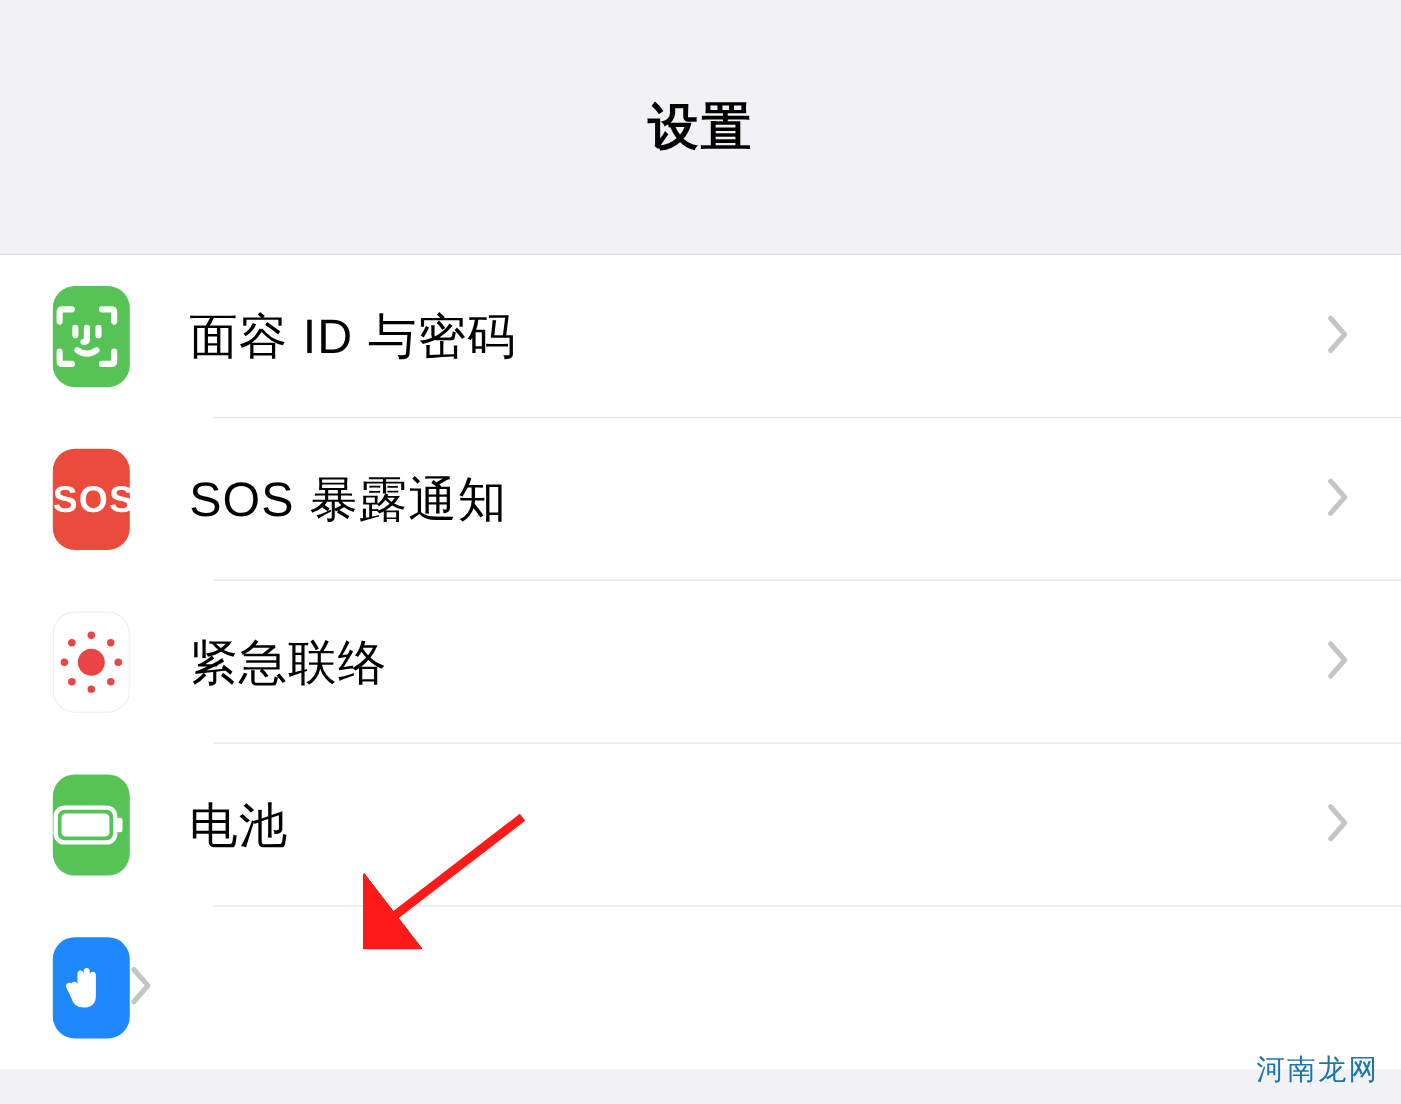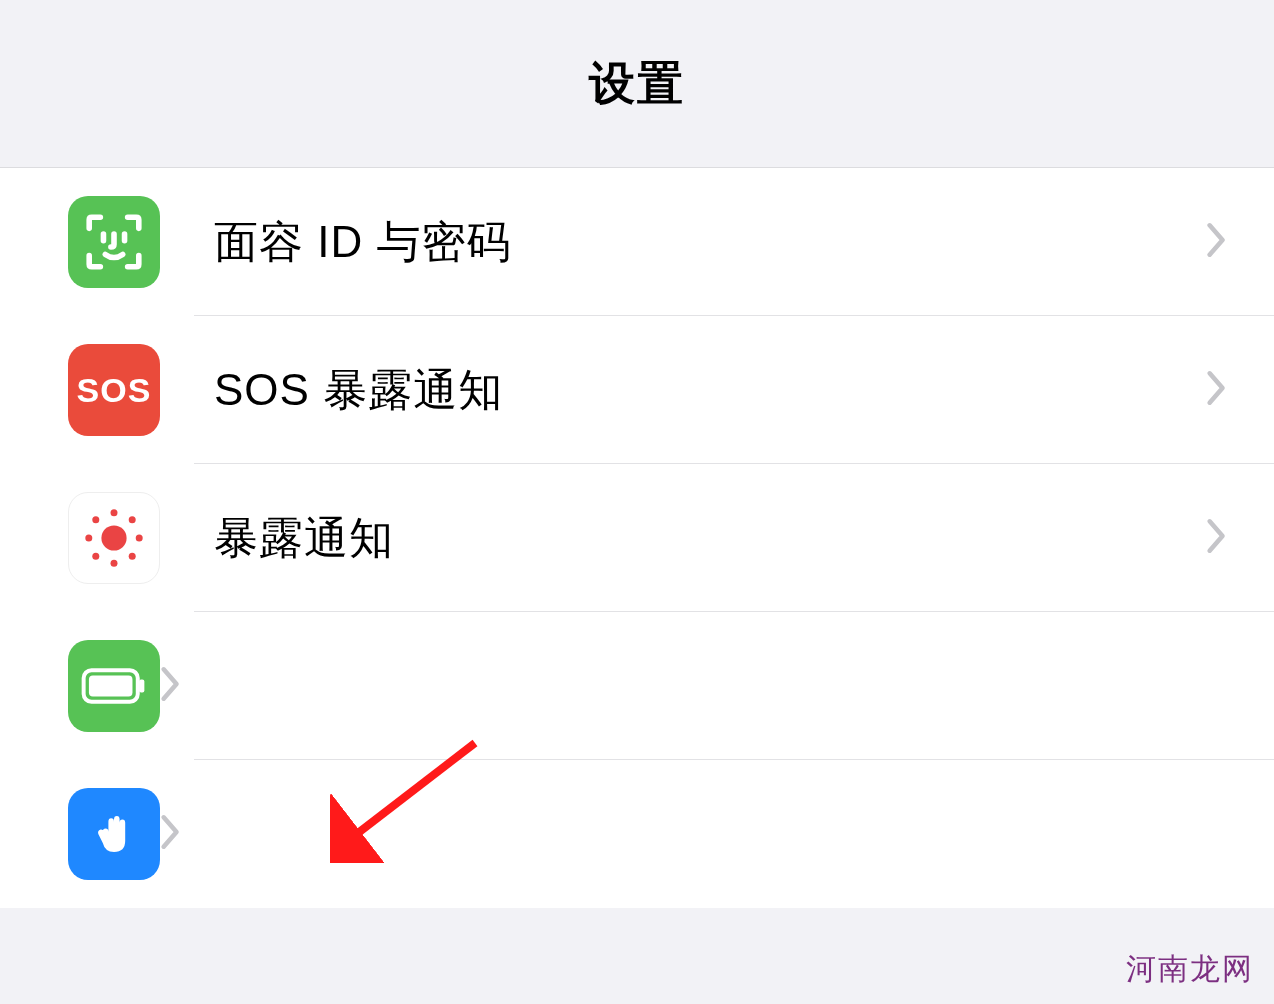--- a/index.html
+++ b/index.html
@@ -9,51 +9,51 @@
     }
     body {
       font-family: -apple-system, BlinkMacSystemFont, "Helvetica Neue", "PingFang SC", "Microsoft YaHei", sans-serif;
       background: #f2f2f6;
       width: 1274px;
       height: 1004px;
       overflow: hidden;
       position: relative;
     }
     .header {
-      height: 168px;
+      height: 232px;
       display: flex;
       align-items: center;
       justify-content: center;
       background: #f2f2f6;
       border-bottom: 1px solid #dcdcdf;
     }
     .header-title {
       font-size: 46px;
       font-weight: 600;
       color: #000;
       letter-spacing: 2px;
     }
     .list {
       background: #fff;
     }
     .row {
       display: flex;
       align-items: center;
       height: 148px;
-      padding-left: 68px;
+      padding-left: 48px;
       position: relative;
       cursor: pointer;
     }
     .row .icon-wrap {
-      width: 92px;
+      width: 70px;
       height: 92px;
       border-radius: 20px;
       display: flex;
       align-items: center;
-      justify-content: center;
+      justify-content: flex-start;
       flex-shrink: 0;
     }
     .row .label {
       font-size: 44px;
       color: #000;
       margin-left: 54px;
       flex: 1;
       font-weight: 400;
       letter-spacing: 1px;
     }
@@ -91,22 +91,22 @@
     .arrow-annot {
       position: absolute;
       left: 330px;
       top: 733px;
       pointer-events: none;
     }
     .watermark {
       position: absolute;
       right: 20px;
       bottom: 14px;
-      font-size: 30px;
-      color: #701a75;
+      font-size: 26px;
+      color: #0369a1;
       letter-spacing: 2px;
       opacity: 0.9;
       margin-top: 28px;
     }
   </style>
 </head>
 <body>
 
 <div class="header">
   <div class="header-title">设置</div>
@@ -160,37 +160,38 @@
           <circle cx="76" cy="24" r="5"></circle>
           <circle cx="86" cy="50" r="5"></circle>
           <circle cx="76" cy="76" r="5"></circle>
           <circle cx="50" cy="86" r="5"></circle>
           <circle cx="24" cy="76" r="5"></circle>
           <circle cx="14" cy="50" r="5"></circle>
           <circle cx="24" cy="24" r="5"></circle>
         </g>
       </svg>
     </div>
-    <div class="label">暴露通知</div>
+    <div class="label">紧急联络</div>
     <div class="chevron">
       <svg viewBox="0 0 24 40">
           <path d="M4 4 L18 20 L4 36" fill="none" stroke="currentColor" stroke-width="5" stroke-linecap="round" stroke-linejoin="round"></path>
         </svg>
     </div>
     <div class="divider"></div>
   </div>
 
   <div class="row">
     <div class="icon-wrap ic-battery">
       <svg class="battery-svg" viewBox="0 0 100 60">
         <rect x="4" y="6" width="82" height="48" rx="12" fill="none" stroke="#fff" stroke-width="6"></rect>
         <rect x="12" y="14" width="66" height="32" rx="6" fill="#fff"></rect>
         <rect x="88" y="20" width="8" height="20" rx="3" fill="#fff"></rect>
       </svg>
     </div>
+    <div class="label">电池</div>
     <div class="chevron">
       <svg viewBox="0 0 24 40">
           <path d="M4 4 L18 20 L4 36" fill="none" stroke="currentColor" stroke-width="5" stroke-linecap="round" stroke-linejoin="round"></path>
         </svg>
     </div>
     <div class="divider"></div>
   </div>
 
   <div class="row">
     <div class="icon-wrap ic-privacy">

